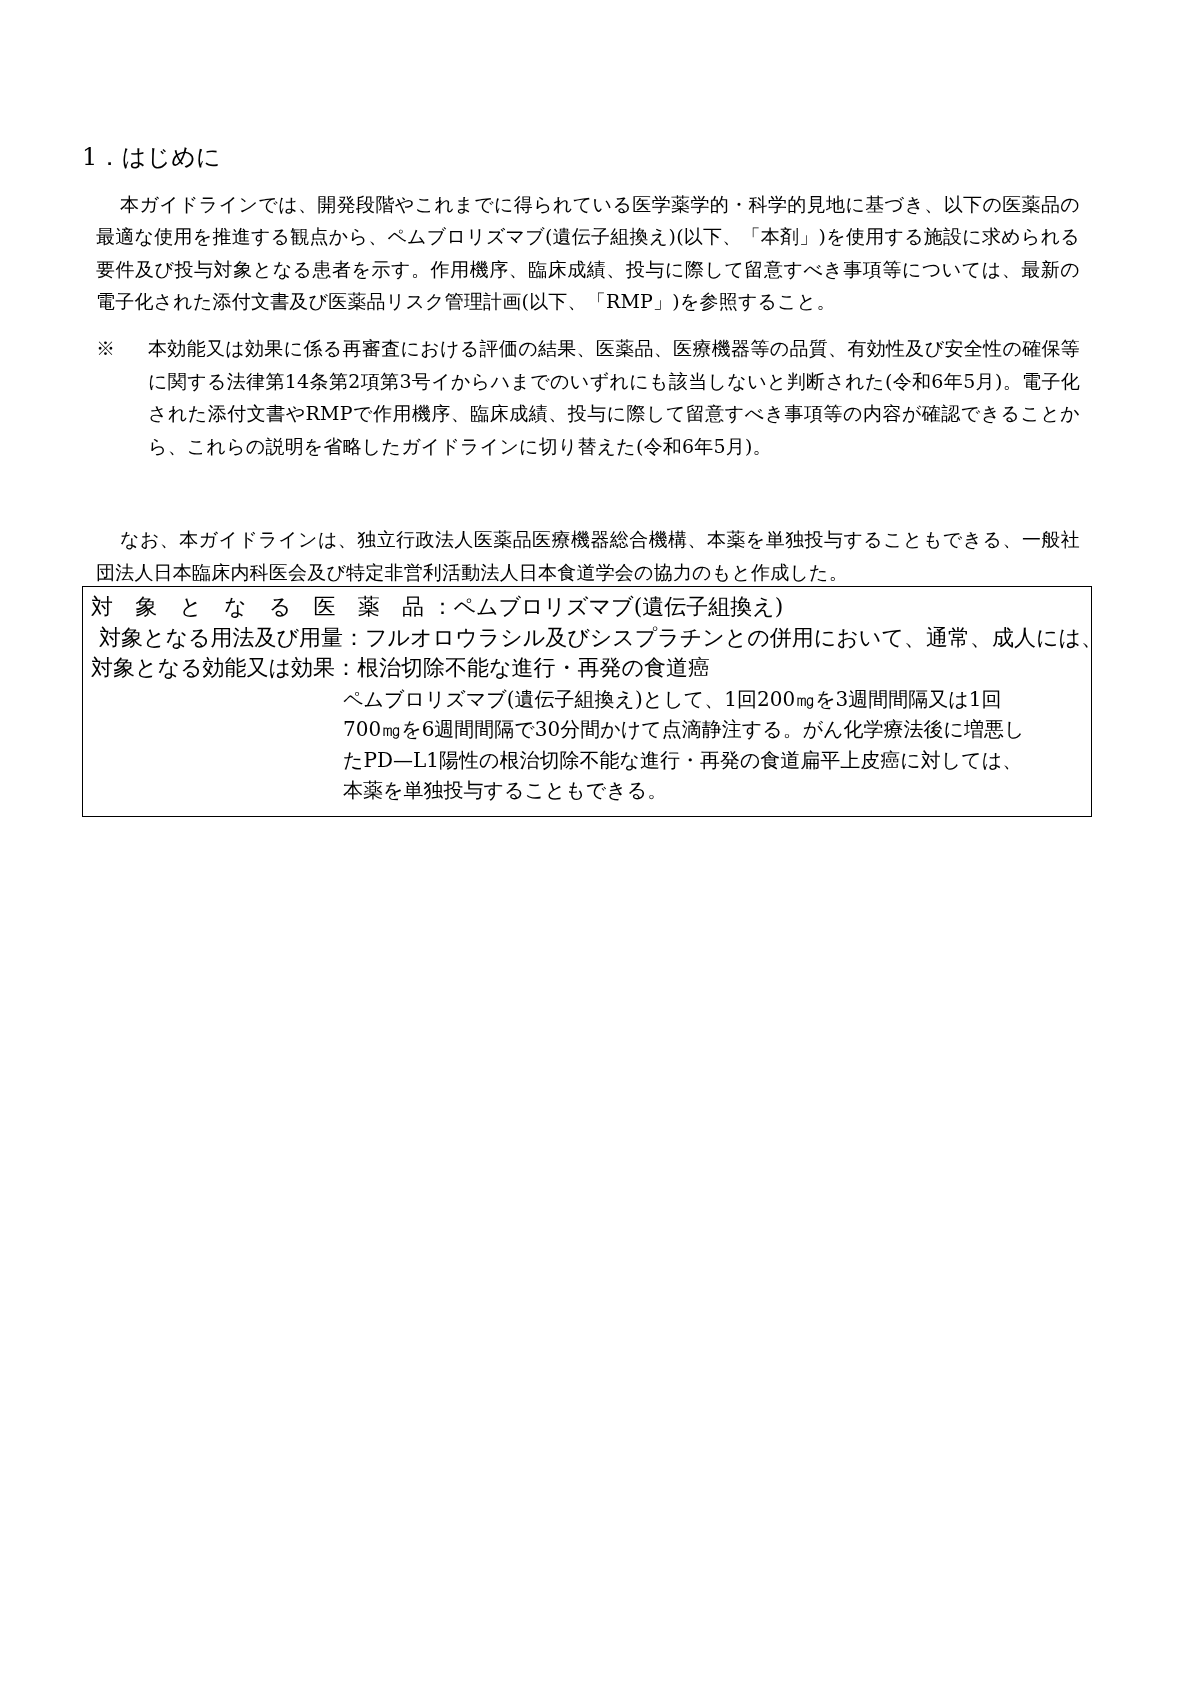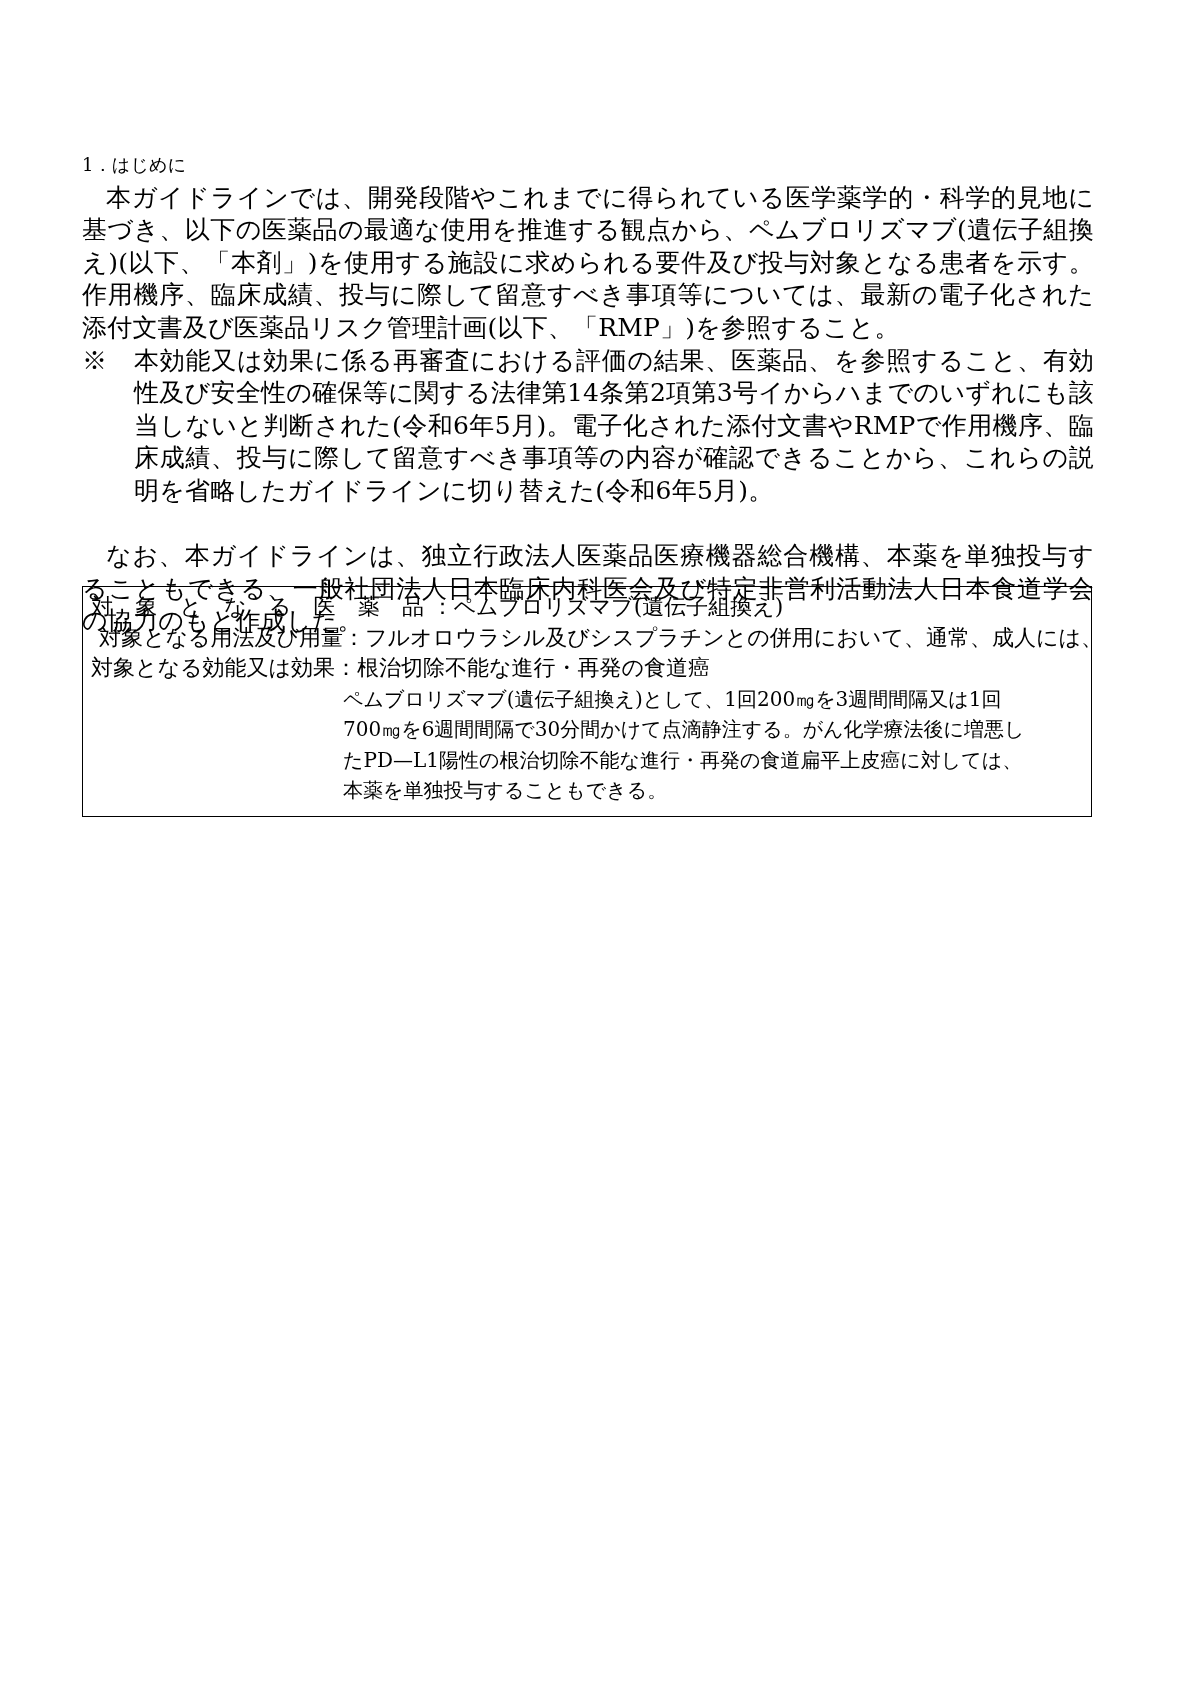--- a/index.html
+++ b/index.html
@@ -22,33 +22,33 @@
   }
   .content {
     position: absolute;
     left: 82px;
     top: 133px;
     width: 1012px;
   }
 
   
   .para {
-    font-size: 25px;
+    font-size: 19px;
     line-height: 32.6px;
     letter-spacing: 0.2px;
     text-align: justify;
     text-justify: inter-character;
-    margin: 0;
+    margin: 14px;
     word-break: break-all;
     white-space: normal;
   }
   .heading {
-    font-size: 18px;
+    font-size: 24px;
     line-height: 32.6px;
-    margin: 16px 0 0 0;
+    margin: 8px 0 0 0;
     letter-spacing: 0.2px;
   }
   .indent1 {
     text-indent: 24px;
   }
   .note {
     position: relative;
     padding-left: 52px;
     margin-top: 0;
   }
@@ -107,21 +107,21 @@
 <div class="page">
 
   <div class="content">
 
     <div class="heading">1．はじめに</div>
 
     <div class="para indent1">本ガイドラインでは、開発段階やこれまでに得られている医学薬学的・科学的見地に基づき、以下の医薬品の最適な使用を推進する観点から、ペムブロリズマブ(遺伝子組換え)(以下、「本剤」)を使用する施設に求められる要件及び投与対象となる患者を示す。作用機序、臨床成績、投与に際して留意すべき事項等については、最新の電子化された添付文書及び医薬品リスク管理計画(以下、「RMP」)を参照すること。</div>
 
     <div class="para note">
       <span class="marker">※</span>
-      <span>本効能又は効果に係る再審査における評価の結果、医薬品、を参照すること、有効性及び安全性の確保等に関する法律第14条第2項第3号イからハまでのいずれにも該当しないと判断された(令和6年5月)。電子化された添付文書やRMPで作用機序、臨床成績、投与に際して留意すべき事項等の内容が確認できることから、これらの説明を省略したガイドラインに切り替えた(令和6年5月)。</span>
+      <span>本効能又は効果に係る再審査における評価の結果、医薬品、医療機器等の品質、有効性及び安全性の確保等に関する法律第14条第2項第3号イからハまでのいずれにも該当しないと判断された(令和6年5月)。電子化された添付文書やRMPで作用機序、臨床成績、投与に際して留意すべき事項等の内容が確認できることから、これらの説明を省略したガイドラインに切り替えた(令和6年5月)。</span>
     </div>
 
     <div class="spacer-line"></div>
 
     <div class="para indent1">なお、本ガイドラインは、独立行政法人医薬品医療機器総合機構、本薬を単独投与することもできる、一般社団法人日本臨床内科医会及び特定非営利活動法人日本食道学会の協力のもと作成した。</div>
 
   </div>
 
   <div class="box">
 

